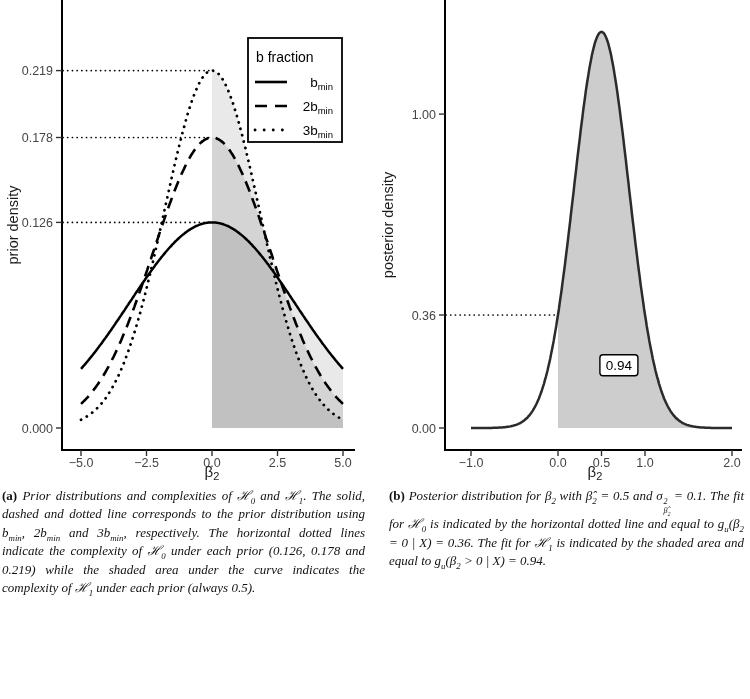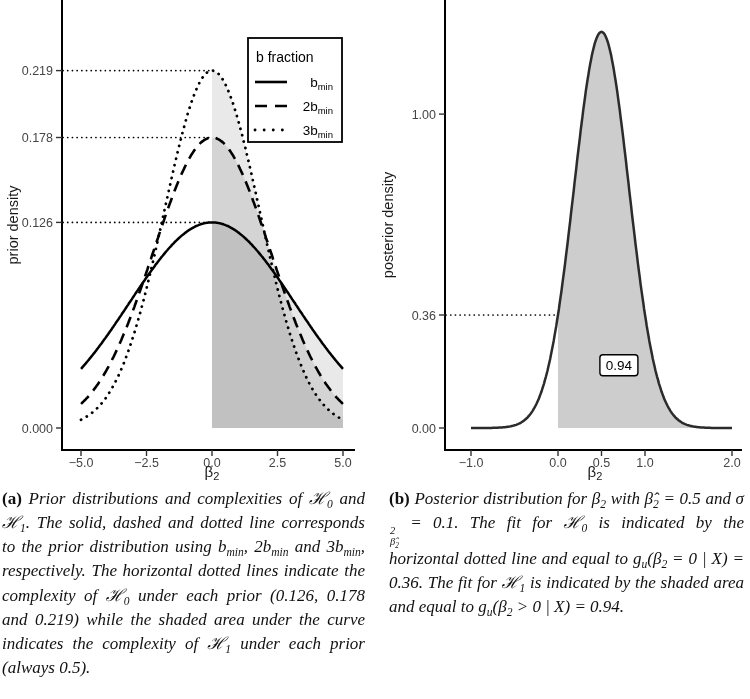--- a/index.html
+++ b/index.html
@@ -3,21 +3,21 @@
 <meta charset="utf-8">
 <style>
   html,body{margin:0;padding:0;background:#fff;}
   .fig{width:750px;height:699px;background:#ffffff;overflow:hidden;position:relative;}
   .plots{display:flex;width:750px;height:480px;}
   .plots svg{display:block;flex:0 0 375px;}
   svg text{font-family:"Liberation Sans","DejaVu Sans",sans-serif;}
   .caps{display:flex;width:750px;align-items:flex-start;}
   .cap{box-sizing:border-box;width:375px;margin-top:7px;
        font-family:"Liberation Serif","DejaVu Serif",serif;
-       font-size:17px;line-height:1.42;color:#111;text-align:justify;}
+       font-size:13px;line-height:1.42;color:#111;text-align:justify;}
   .cap i{font-style:italic;}
   .cap b{font-style:normal;font-weight:bold;}
   .cap sub{font-size:0.68em;line-height:0;}
   .cap-a{padding:0 10px 0 2px;}
   .cap-b{padding:0 6px 0 14px;}
   .supsub{display:inline-flex;flex-direction:column;align-items:flex-start;
           font-size:0.62em;line-height:1.05;vertical-align:-0.55em;margin-left:1px;}
   .supsub span{display:block;}
 </style>
 </head>

